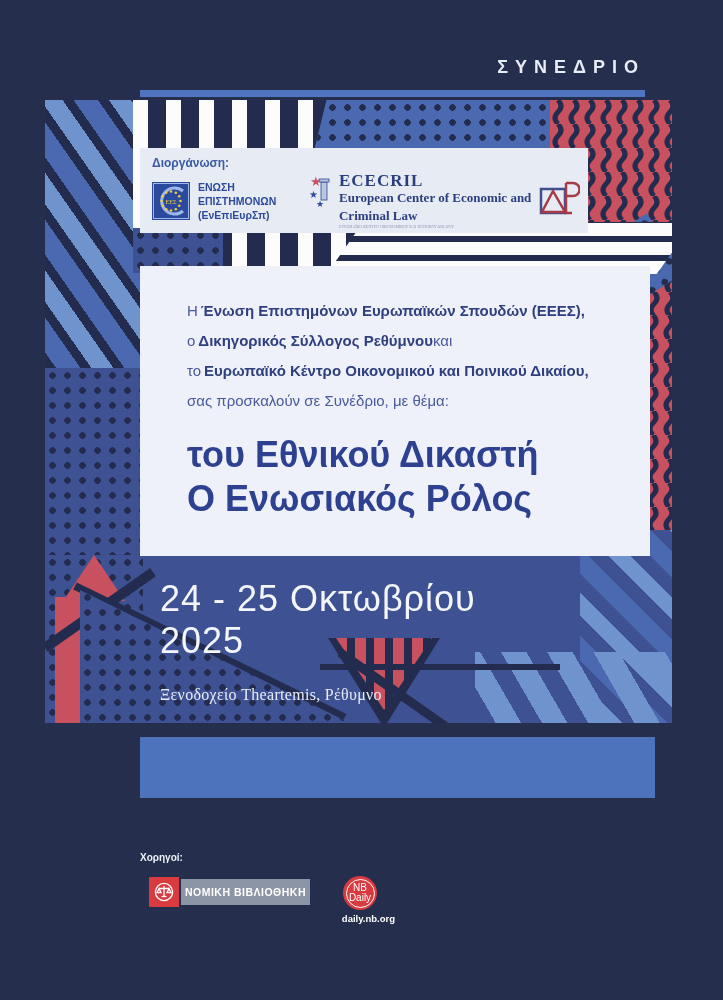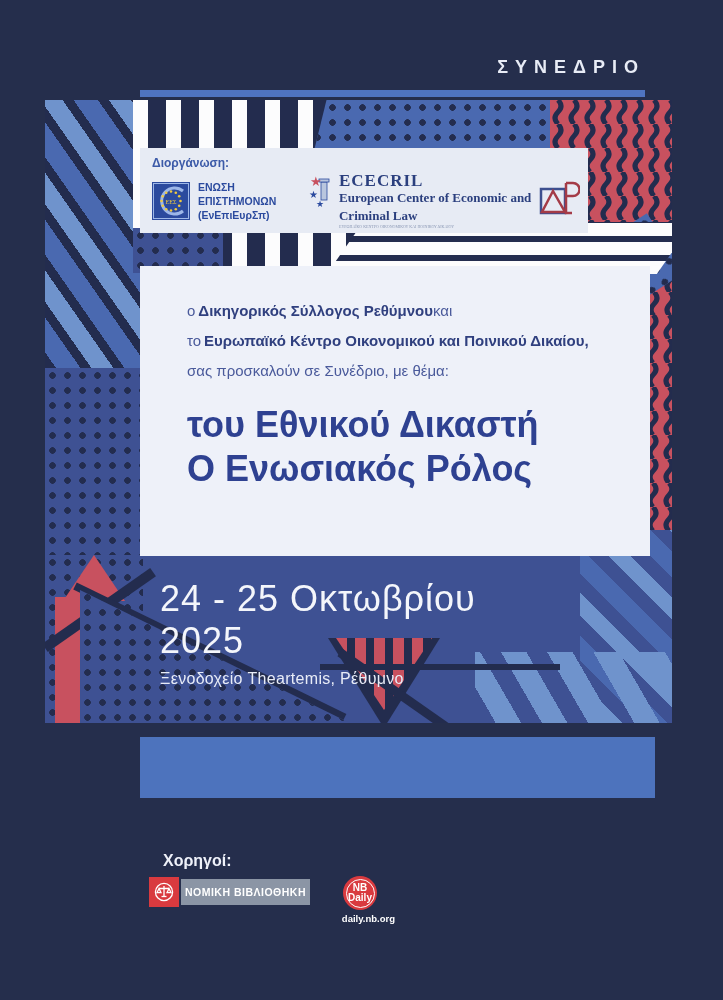--- a/index.html
+++ b/index.html
@@ -44,33 +44,33 @@
   
   .card{left:140px;top:266px;width:510px;height:290px;background:#eef1f9;box-sizing:border-box;padding:36px 30px 0 47px;}
   .inv-line{font-size:15px;color:#4a5a9b;margin-bottom:13px;}
   .inv-line b{color:#30407f;}
   .inv-line span{margin-right:3px;}
   .card-title{margin-top:24px;color:#2e4191;font-size:36px;font-weight:700;line-height:1.22;}
 
   
   .date-block{left:160px;top:578px;width:400px;}
   .date-main{color:#f4f6fb;font-size:36px;letter-spacing:1px;}
-  .date-venue{color:#e8ecf7;font-size:16px;margin-top:8px;letter-spacing:.3px;}
+  .date-venue{color:#e8ecf7;font-size:16px;margin-top:24px;letter-spacing:.3px;font-family:Liberation Serif, serif;}
   .divider{left:320px;top:664px;width:240px;height:6px;background:#232c4e;}
 
   
   .blue-bar{left:140px;top:737px;width:515px;height:61px;background:#4d73bd;}
-  .sponsor-label{left:163px;top:852px;color:#eef1f9;font-size:16px;font-weight:700;}
+  .sponsor-label{left:140px;top:852px;color:#eef1f9;font-size:10px;font-weight:700;}
   .nb-square{left:149px;top:877px;width:30px;height:30px;background:#d93a3f;display:flex;align-items:center;justify-content:center;}
   .nb-graybar{left:181px;top:879px;width:129px;height:26px;background:#8b95a5;display:flex;align-items:center;justify-content:center;
     color:#fff;font-size:10.5px;font-weight:700;letter-spacing:.5px;}
   .nbdaily-circle{left:343px;top:876px;width:34px;height:34px;background:#d93a3f;border-radius:50%;}
   .nbdaily-ring{position:absolute;inset:2.5px;border:1px solid #fff;border-radius:50%;
     display:flex;flex-direction:column;align-items:center;justify-content:center;
-    color:#fff;font-weight:700;font-size:10px;line-height:1.05;}
+    color:#fff;font-weight:400;font-size:10px;line-height:1.05;}
   .nbdaily-url{left:325px;top:913px;width:70px;text-align:right;color:#fff;font-size:9.5px;font-weight:700;}
 </style>
 </head>
 <body>
 
 <div class="poster">
 
   <div class="abs conf-label">ΣΥΝΕΔΡΙΟ</div>
   <div class="abs top-line"></div>
 
@@ -183,20 +183,23 @@
             <path d="M28,4 v30 h6 M28,4 h7 a6.5,6.5 0 0 1 0,13 h-7" fill="none" stroke="#a43b47" stroke-width="2.5"></path>
           </svg>
         </span>
       </div>
 
     </div>
   </div>
 
   <div class="abs card">
     <div class="inv-line">
+      <span>Η</span><b>Ένωση Επιστημόνων Ευρωπαϊκών Σπουδών (ΕΕΕΣ),</b>
+    </div>
+    <div class="inv-line">
       <span>ο</span><b>Δικηγορικός Σύλλογος Ρεθύμνου</b><span>και</span>
     </div>
     <div class="inv-line">
       <span>το</span><b>Ευρωπαϊκό Κέντρο Οικονομικού και Ποινικού Δικαίου,</b>
     </div>
     <div class="inv-line">σας προσκαλούν σε Συνέδριο, με θέμα:</div>
     <div class="card-title">
       <div>του Εθνικού Δικαστή</div>
       <div>Ο Ενωσιακός Ρόλος</div>
     </div>

